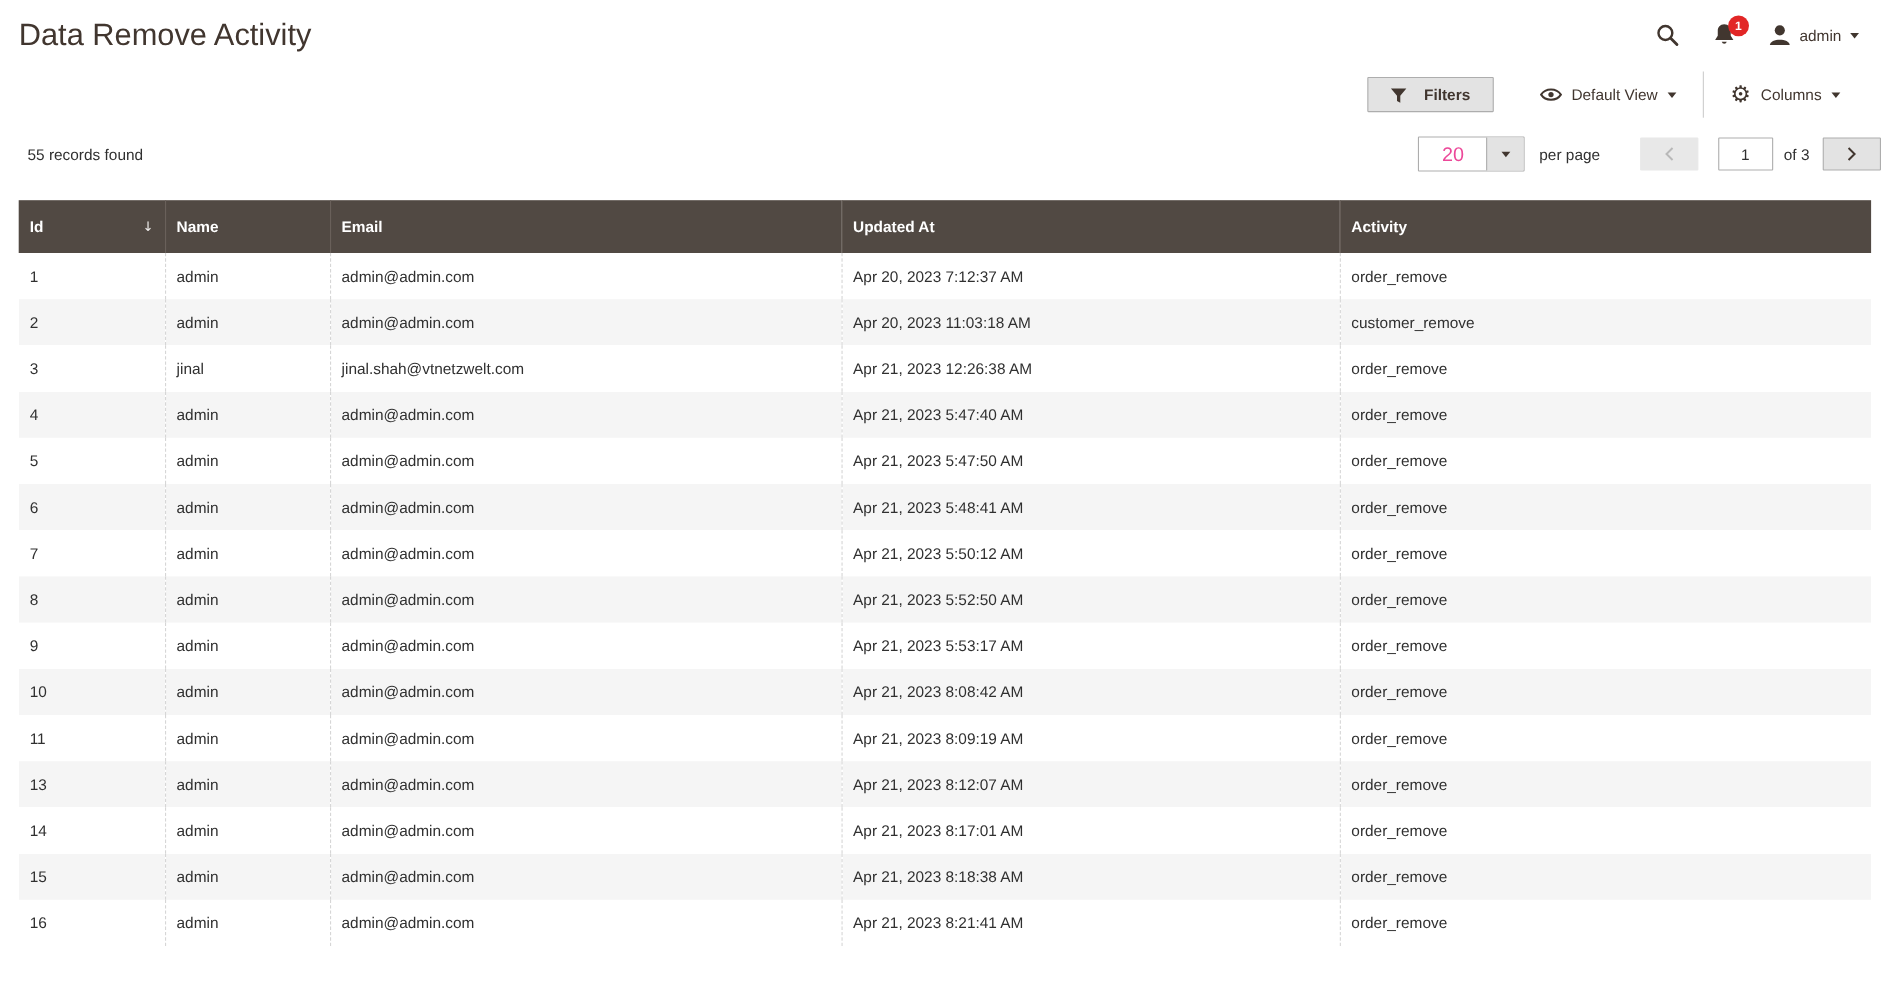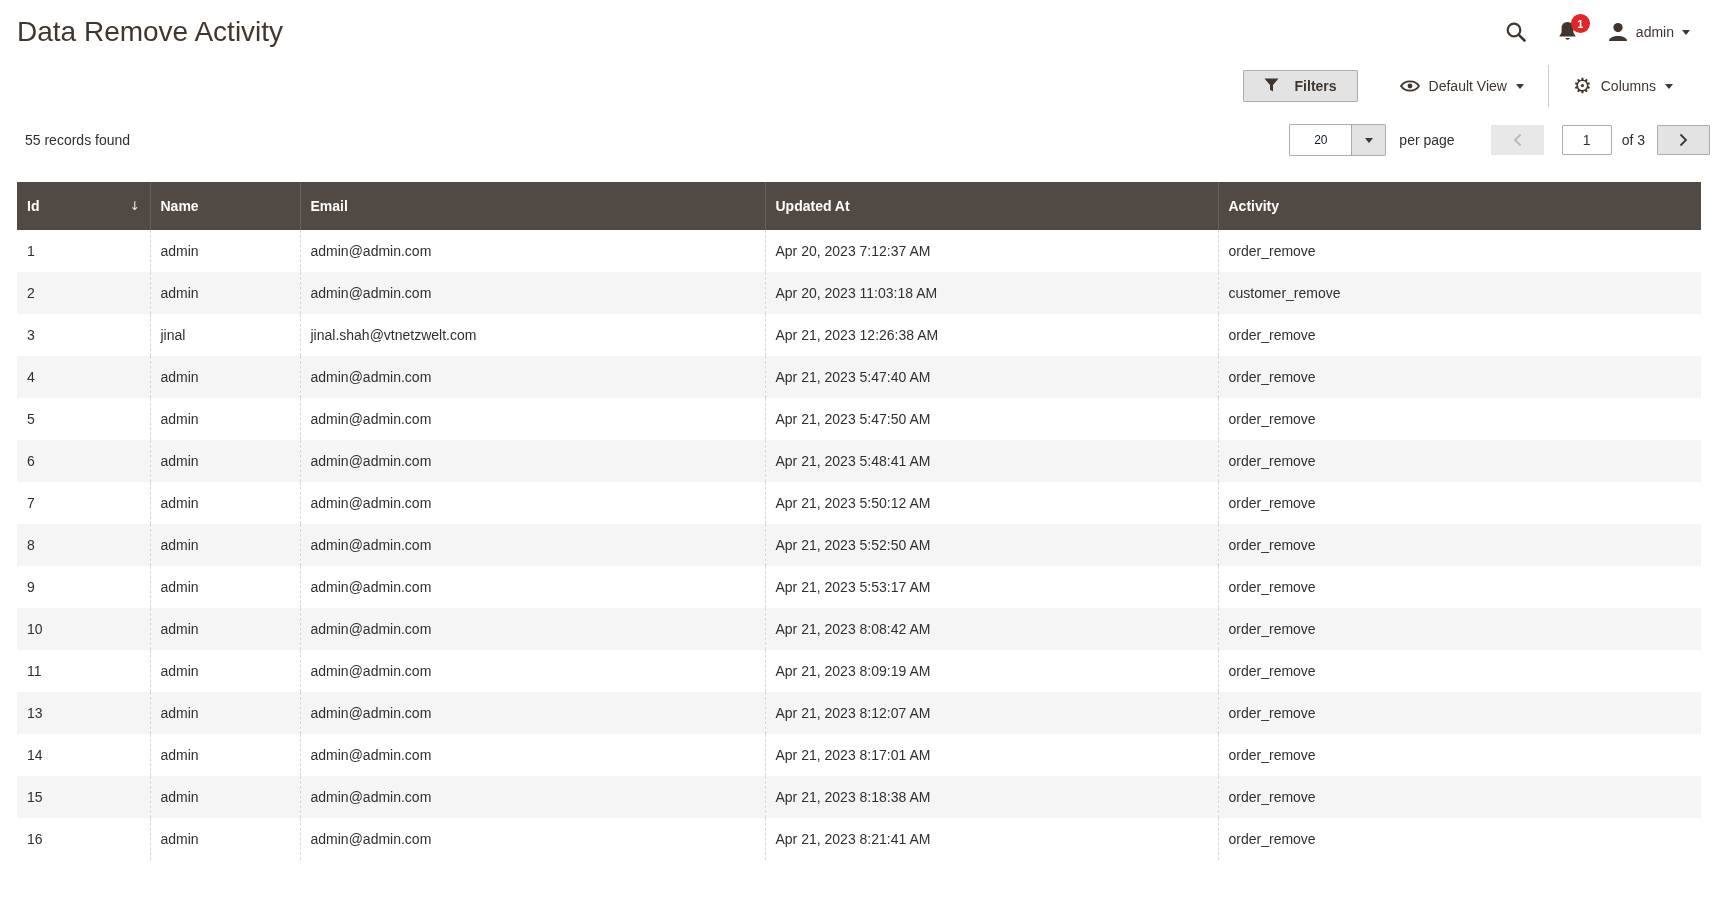--- a/index.html
+++ b/index.html
@@ -17,40 +17,40 @@
     display: flex; align-items: center; justify-content: center; padding: 0 4px; }
   .user-menu { display: flex; align-items: center; gap: 8px; cursor: pointer; }
   .user-name { font-size: 14px; color: #41362f; }
 
   .caret { width: 0; height: 0; border-left: 4px solid transparent;
     border-right: 4px solid transparent; border-top: 5px solid #41362f; display: inline-block; }
 
   
   .toolbar { display: flex; justify-content: flex-end; align-items: center;
     margin-top: 16px; padding-right: 45px; height: 36px; }
-  .filters-button { display: inline-flex; align-items: flex-start; gap: 16px;
+  .filters-button { display: inline-flex; align-items: flex-end; gap: 16px;
     background: #e3e3e3; border: 1px solid #adadad; border-radius: 1px;
     padding: 7px 20px; font-size: 14px; font-weight: 600; color: #41362f; cursor: pointer;
     font-family: "Liberation Sans", sans-serif; }
   .view-control, .columns-control { display: inline-flex; align-items: center; gap: 9px;
     font-size: 14px; color: #41362f; cursor: pointer; }
   .view-control { margin-left: 42px; }
   .toolbar-divider { width: 1px; height: 42px; background: #cccccc; margin: 0 24px; }
   .gear-glyph { font-family: "DejaVu Sans", sans-serif; font-size: 21px; line-height: 1;
     color: #41362f; }
 
   
   .grid-controls { display: flex; justify-content: space-between; align-items: center;
     margin-top: 14px; padding: 0 8px 0 25px; height: 44px; }
   .records-count { font-size: 14px; color: #303030; }
   .pagination { display: flex; align-items: center; }
   .per-page-select { display: inline-flex; align-items: stretch; height: 32px;
     border: 1px solid #adadad; border-radius: 1px; background: #ffffff; cursor: pointer; }
   .per-page-value { width: 61px; display: flex; align-items: center; justify-content: center;
-    font-size: 12px; color: #0f172a; text-align: right; }
+    font-size: 18px; color: #ec4899; text-align: right; }
   .per-page-caret-box { width: 34px; background: #e3e3e3; border-left: 1px solid #adadad;
     display: flex; align-items: center; justify-content: center; }
   .per-page-label { font-size: 14px; margin: 0 36px 0 13px; color: #303030; }
   .page-btn { width: 53px; height: 30px; display: inline-flex; align-items: center;
     justify-content: center; border-radius: 1px; }
   .page-btn.prev { background: #e8e8e8; border: 1px solid #e8e8e8; cursor: default; }
   .page-btn.next { background: #e3e3e3; border: 1px solid #adadad; cursor: pointer; }
   .page-input { width: 50px; height: 30px; border: 1px solid #adadad; border-radius: 1px;
     text-align: center; font-size: 14px; color: #303030; margin-left: 18px;
     font-family: "Liberation Sans", sans-serif; }

